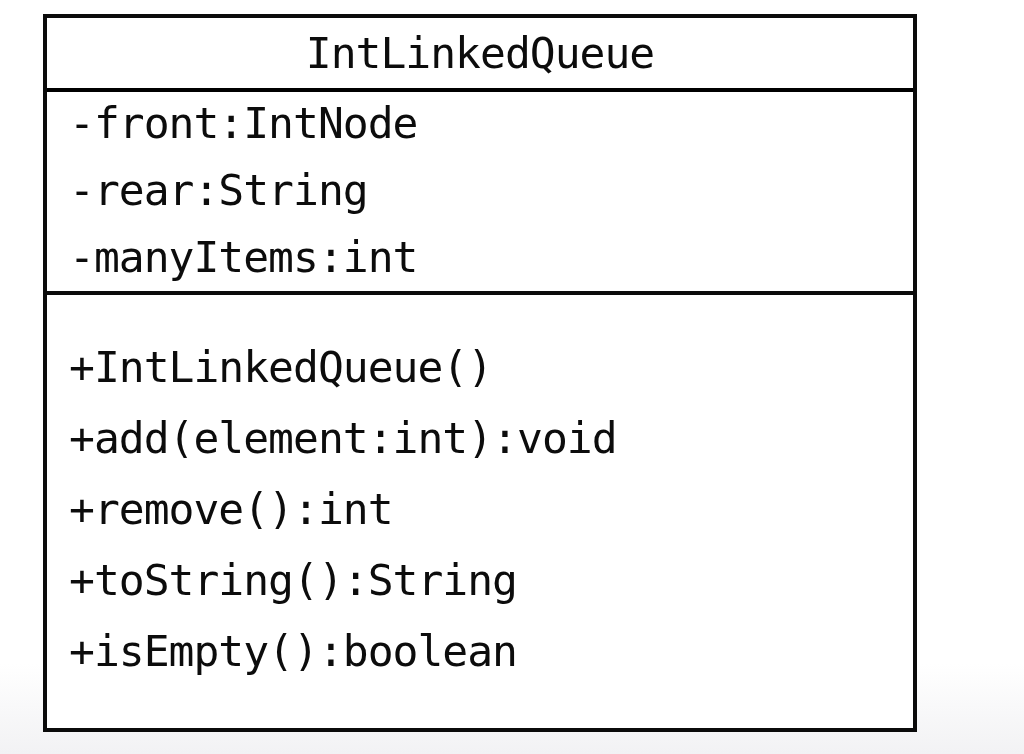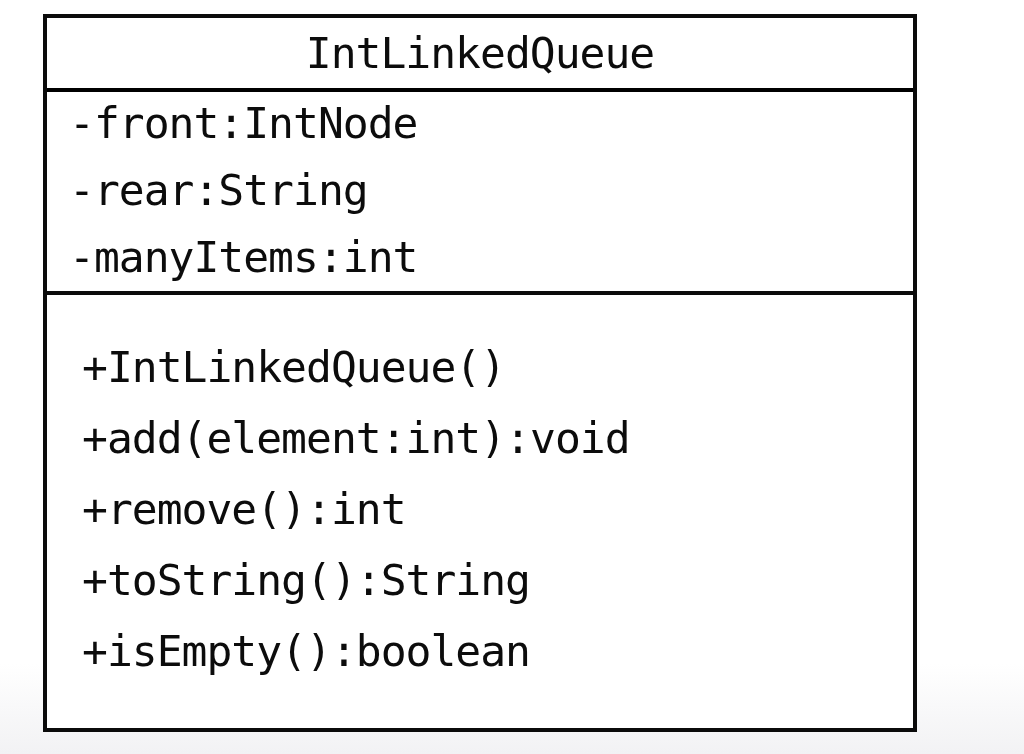--- a/index.html
+++ b/index.html
@@ -51,21 +51,21 @@
 
   .uml-compartment-attributes .uml-member {
     line-height: 67px;
     font-size: 43px;
     letter-spacing: -1px;
     white-space: pre;
   }
 
   .uml-compartment-methods {
     height: 429px;
-    padding-left: 35px;
+    padding-left: 22px;
     display: flex;
     flex-direction: column;
     justify-content: center;
   }
 
   .uml-compartment-methods .uml-member {
     line-height: 71px;
     font-size: 43px;
     letter-spacing: -1px;
     white-space: pre;

